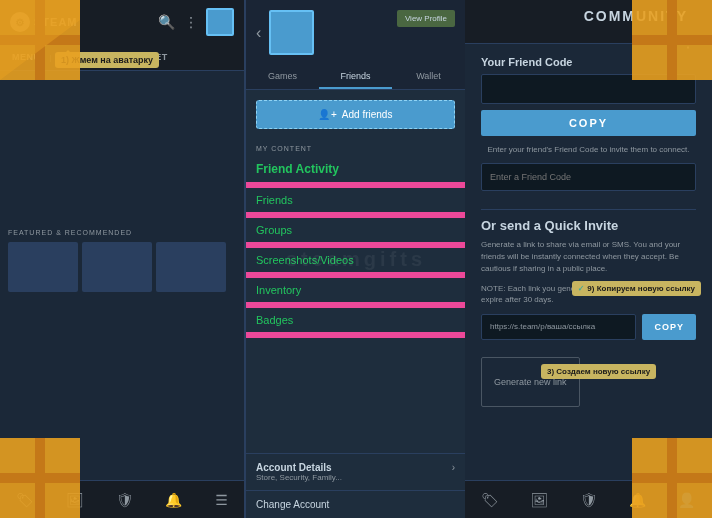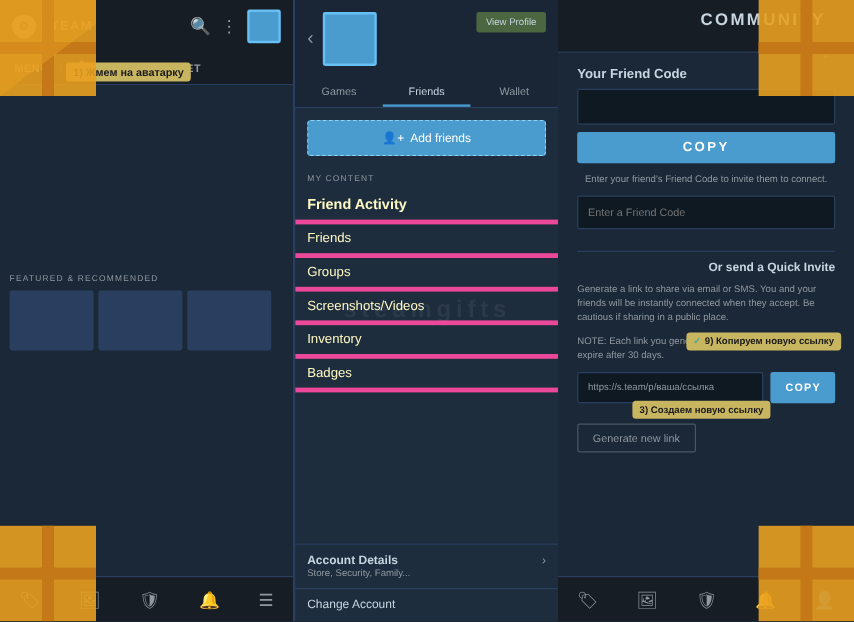--- a/index.html
+++ b/index.html
@@ -303,25 +303,25 @@
       text-transform: uppercase;
       padding: 6px 10px 4px;
     }
 
     .content-list {
       flex: 1;
       overflow: hidden;
     }
 
     .content-item {
-      color: #fef9c3;
+      color: #22c55e;
       font-size: 11px;
       padding: 6px 10px;
       cursor: pointer;
-      border-bottom: 4px solid #ec4899;
+      border-bottom: 6px solid #ec4899;
     }
     .content-item.bold { font-weight: bold; font-size: 12px; }
 
     .account-details {
       padding: 8px 10px;
       border-top: 1px solid #2a3f5f;
       cursor: pointer;
     }
 
     .account-details-title {
@@ -453,24 +453,23 @@
     }
 
     .divider { 
       border: none; 
       border-top: 1px solid #2a3f5f; 
       margin: 8px 0; 
     }
 
     .quick-invite-title {
       color: #c7d5e0;
-      font-size: 10px;
+      font-size: 13px;
       font-weight: bold;
       margin-bottom: 6px;
-      text-align: right;
     }
 
     .quick-invite-text {
       color: #8f98a0;
       font-size: 8px;
       line-height: 1.5;
       margin-bottom: 8px;
     }
 
     .note-text {
@@ -532,21 +531,21 @@
       letter-spacing: 1px;
       border-radius: 2px;
       cursor: pointer;
       height: 26px;
     }
 
     .generate-link-btn {
       background: transparent;
       color: #8f98a0;
       border: 1px solid #4a5663;
-      padding: 6px 12px;
+      padding: 19px 12px;
       font-size: 9px;
       border-radius: 2px;
       cursor: pointer;
       display: block;
       margin-top: 17px;
     }
 
     
     .tooltip-3 {
       position: absolute;
@@ -743,21 +742,21 @@
         <div class="tooltip-4">9) Копируем новую ссылку</div>
       </div>
 
       <div class="link-row">
         <div class="link-text">https://s.team/p/ваша/ссылка</div>
         <button class="copy-btn-small">COPY</button>
       </div>
 
       <div class="generate-wrapper">
 
-        <div class="tooltip-3" style="position:absolute; bottom:28px; left:46px;">3) Создаем новую ссылку</div>
+        <div class="tooltip-3" style="position:absolute; bottom:28px; left:60px;">3) Создаем новую ссылку</div>
         <button class="generate-link-btn">Generate new link</button>
       </div>
 
     </div>
 
     <div class="right-bottom-nav">
       <span class="bottom-nav-icon-r">🏷</span>
       <span class="bottom-nav-icon-r">🖼</span>
       <span class="bottom-nav-icon-r">🛡</span>
       <span class="bottom-nav-icon-r">🔔</span>

